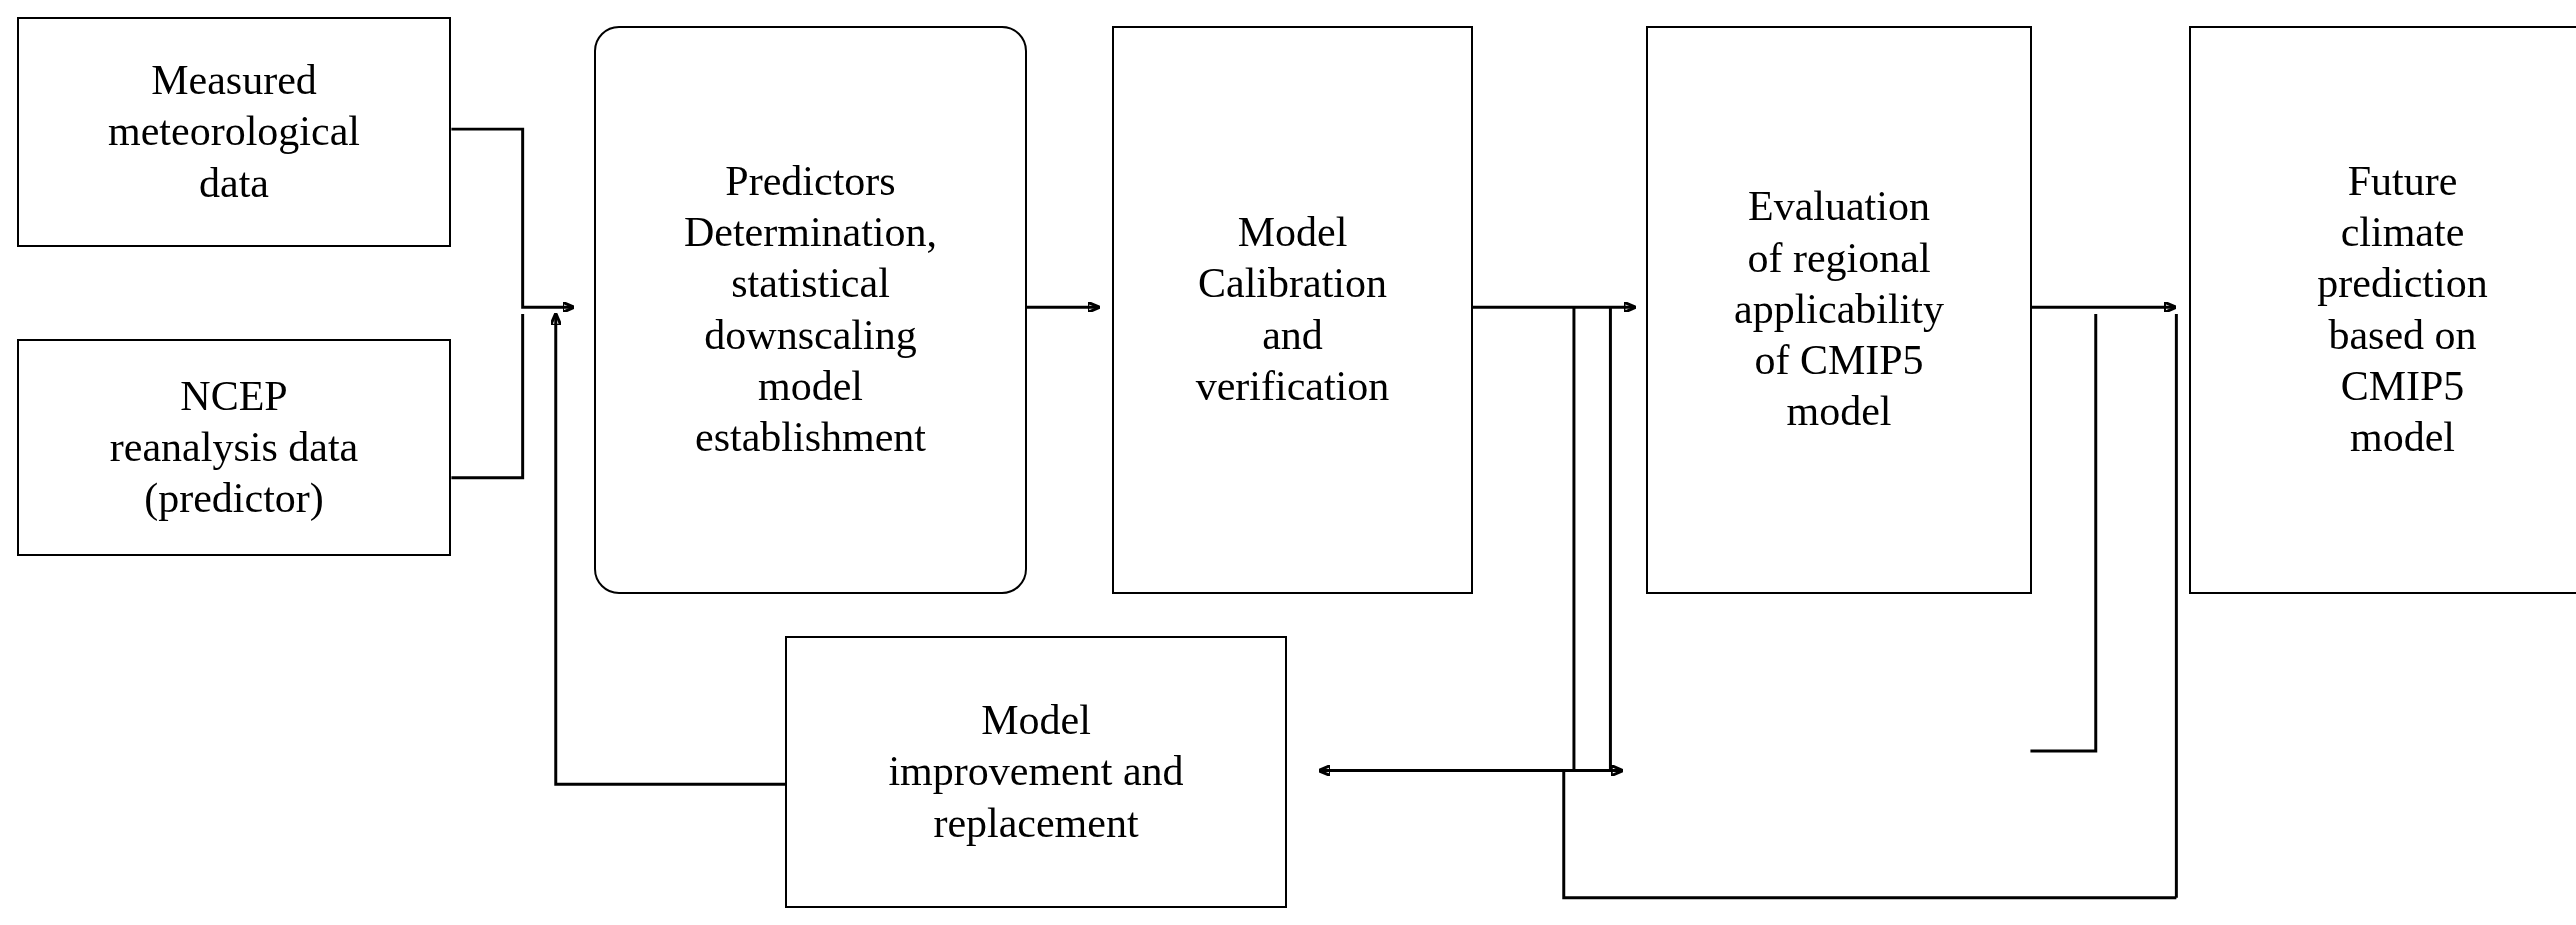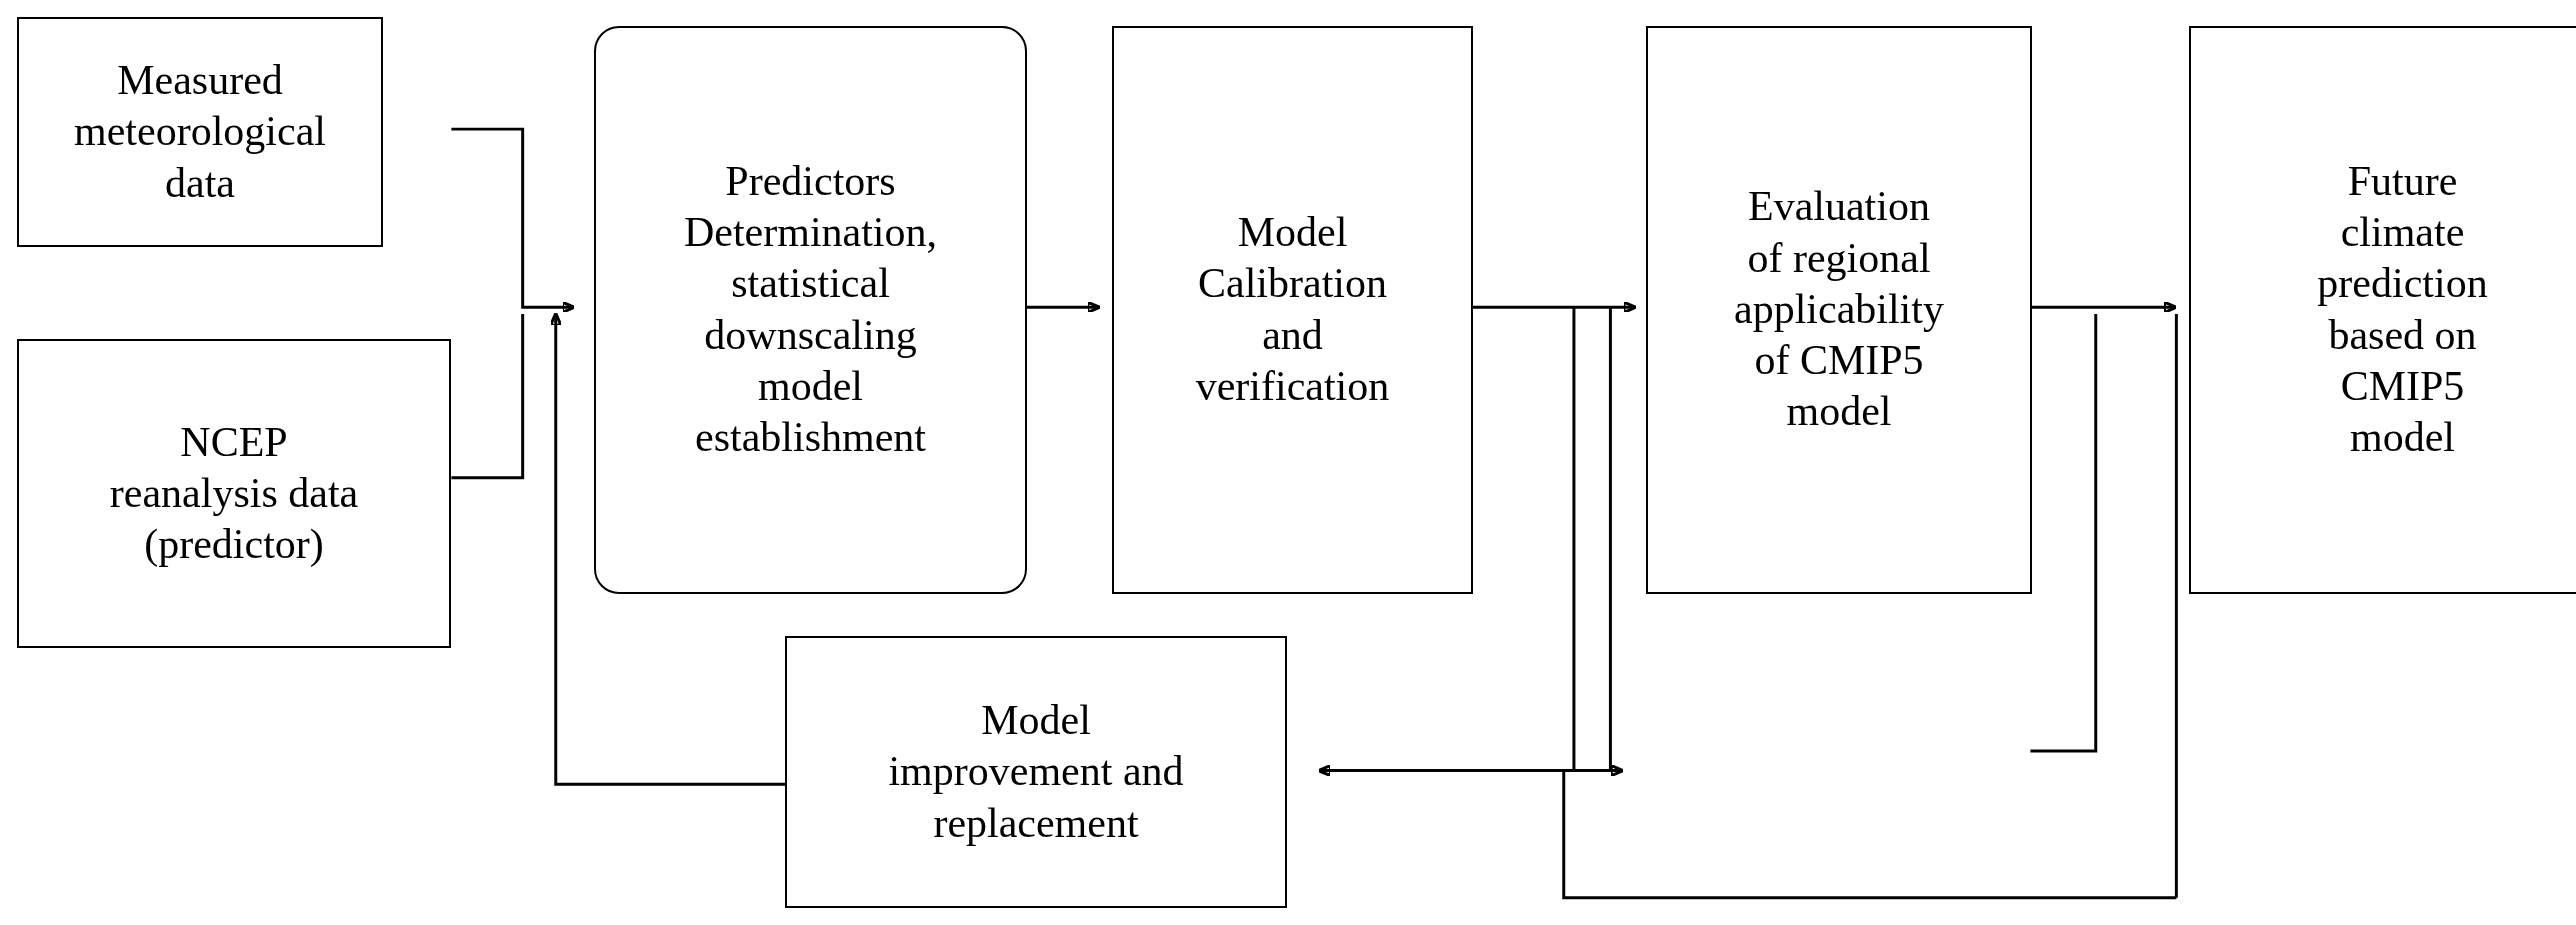--- a/index.html
+++ b/index.html
@@ -78,27 +78,27 @@
 
     <path d="M 2393 885 L 2470 885 L 2470 370"></path>
 
     <path d="M 1898 362 L 1898 908 L 1555 908" marker-end="url(#arrow)"></path>
     <path d="M 2565 1058 L 1843 1058 L 1843 908"></path>
     <path d="M 2565 1058 L 2565 370"></path>
 
     <path d="M 936 924 L 655 924 L 655 370" marker-end="url(#arrowup)"></path>
   </svg>
 
-  <div class="node" style="left:17px; top:17px; width:366px; height:230px; font-size:42px;">
+  <div class="node" style="left:17px; top:17px; width:434px; height:230px; font-size:42px;">
     <span class="label">Measured
 meteorological
 data</span>
   </div>
 
-  <div class="node" style="left:17px; top:339px; width:434px; height:309px; font-size:42px;">
+  <div class="node" style="left:17px; top:339px; width:434px; height:217px; font-size:42px;">
     <span class="label">NCEP
 reanalysis  data
 (predictor)</span>
   </div>
 
   <div class="node" style="left:594px; top:25.5px; width:433px; height:568px; font-size:42px;border-radius:25px;">
     <span class="label">Predictors
 Determination,
 statistical
 downscaling

